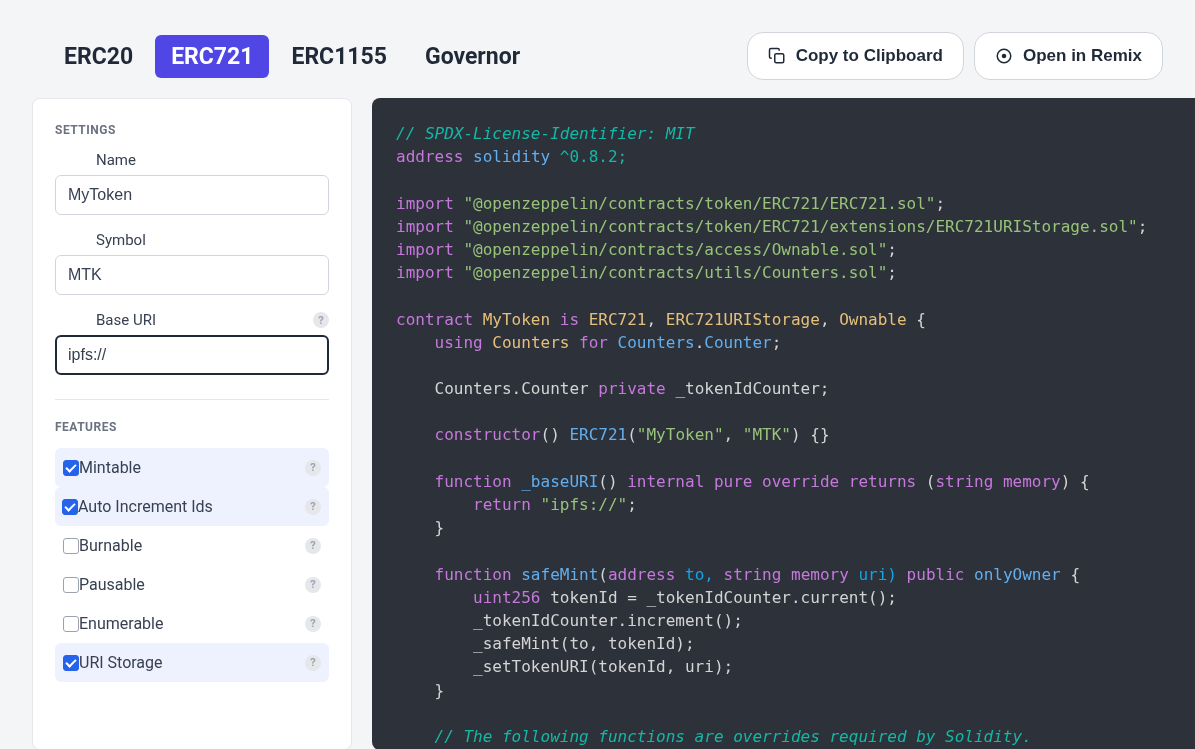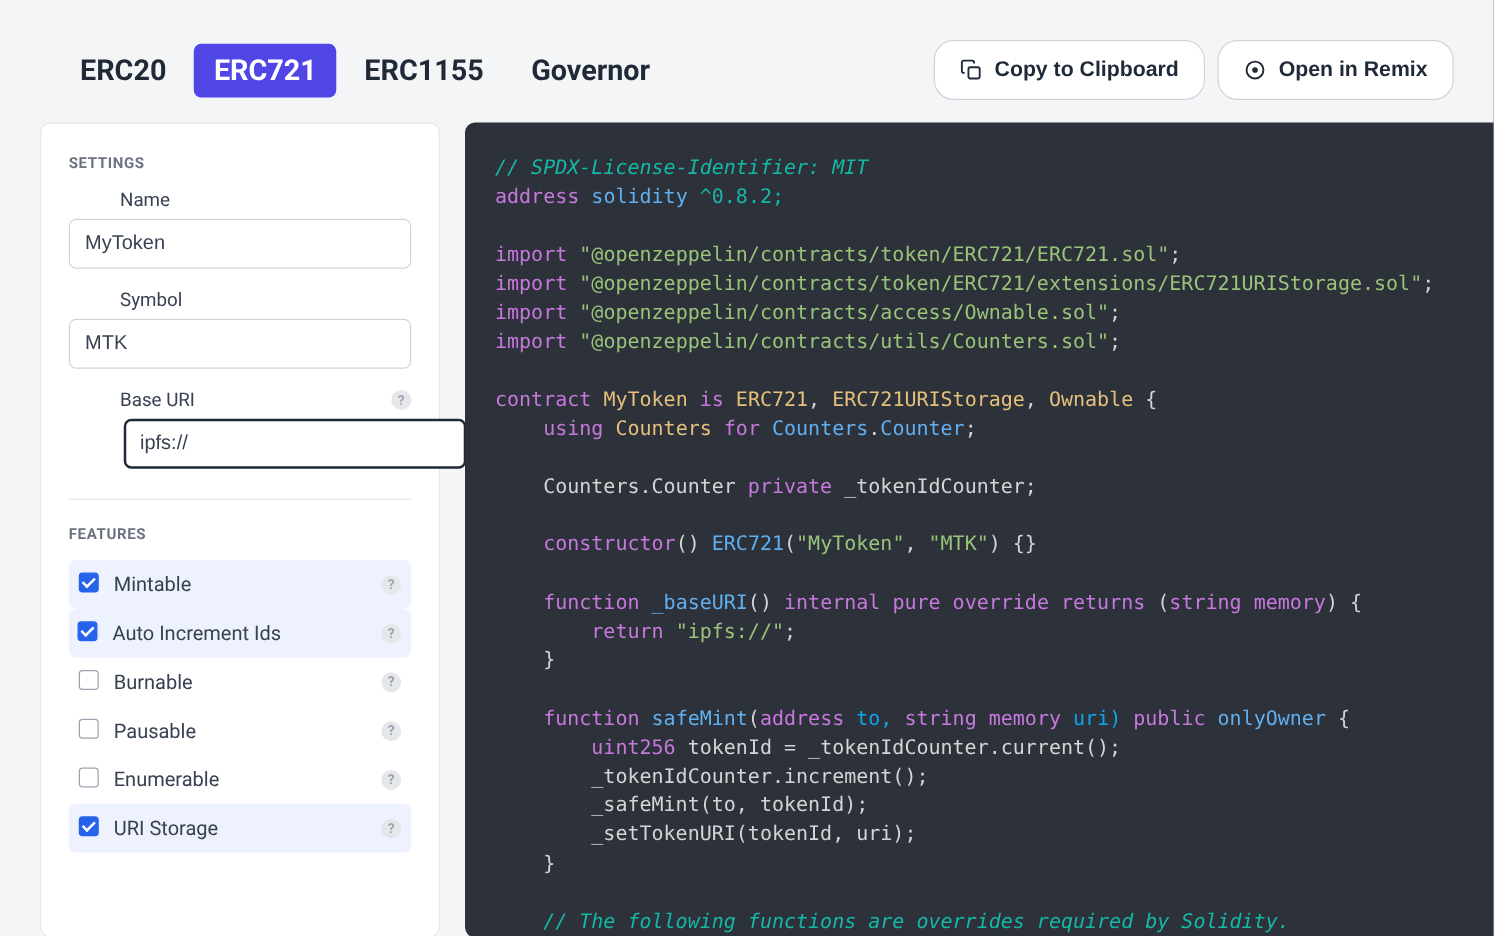--- a/index.html
+++ b/index.html
@@ -104,42 +104,41 @@
       padding: 10px 12px;
       font-size: 16px;
       border: 1px solid #d1d5db;
       border-radius: 6px;
       margin-bottom: 16px;
       color: #374151;
     }
     .text-input.focused {
       border: 2px solid #1f2937;
       padding: 9px 11px;
-      margin-left: 44px;
     }
     .divider {
       height: 1px;
       background: #e5e7eb;
       margin: 8px 0 20px 0;
     }
     .feature-item {
       display: flex;
       align-items: center;
       padding: 10px 8px;
       border-radius: 6px;
       font-size: 16px;
       color: #374151;
       justify-content: space-between;
     }
     .feature-item.active {
       background: #eef2ff;
     }
     .feature-left {
       display: flex;
-      gap: 12px;
+      align-items: center;
     }
     .feature-item.sub {
       padding-left: 7px;
     }
     .checkbox {
       width: 16px;
       height: 16px;
       border: 1.5px solid #9ca3af;
       border-radius: 3px;
       background: #fff;

